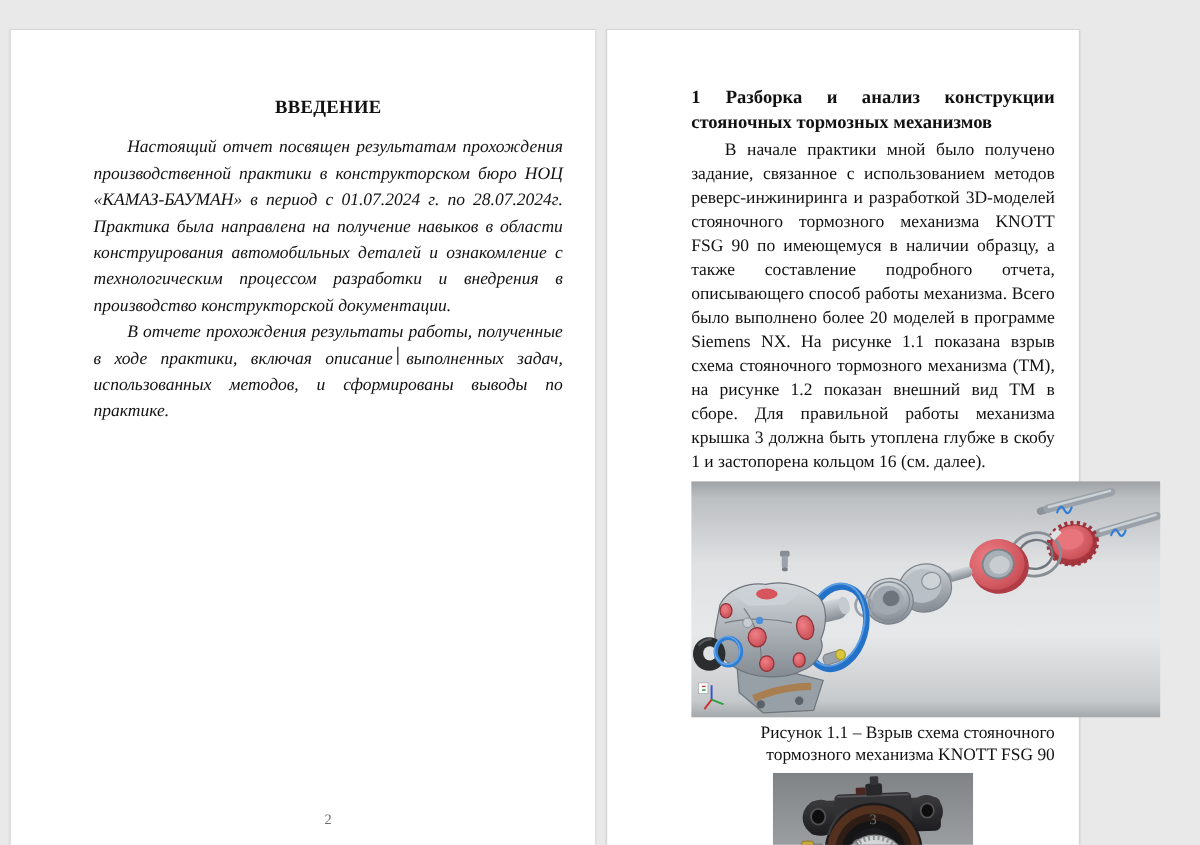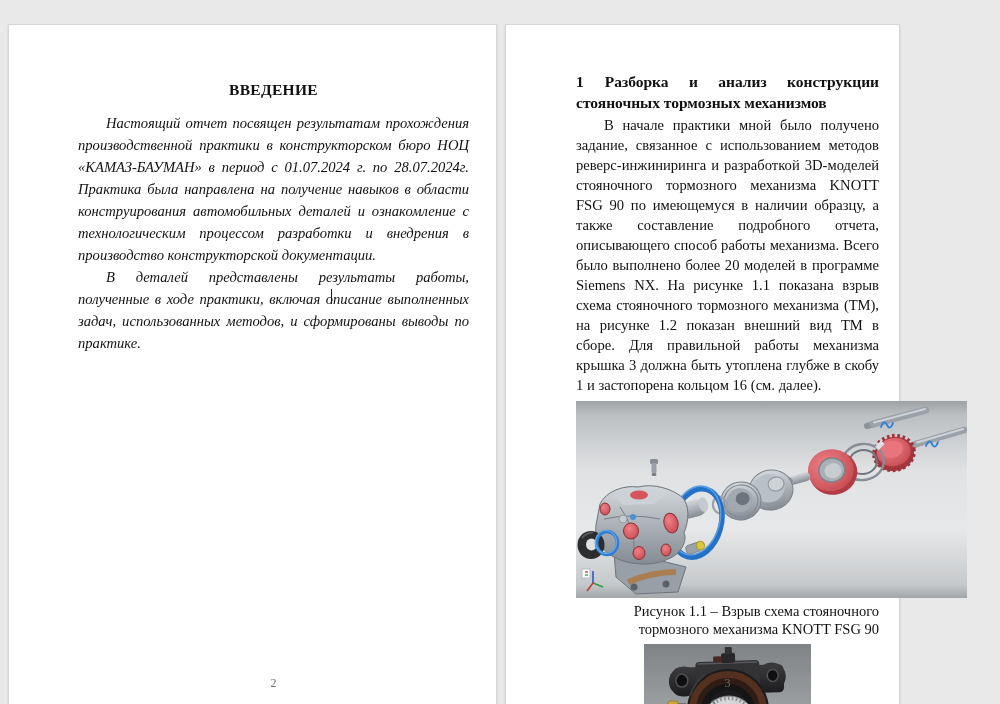--- a/index.html
+++ b/index.html
@@ -85,21 +85,21 @@
   }
 </style>
 </head>
 <body>
 
 <div class="canvas">
 
   <div class="page page-left">
     <h1 class="doc-heading">ВВЕДЕНИЕ</h1>
     <p class="para para-first">Настоящий отчет посвящен результатам прохождения производственной практики в конструкторском бюро НОЦ «КАМАЗ-БАУМАН» в период с 01.07.2024 г. по 28.07.2024г. Практика была направлена на получение навыков в области конструирования автомобильных деталей и ознакомление с технологическим процессом разработки и внедрения в производство конструкторской документации.</p>
-    <p class="para">В деталей представлены результаты работы, полученные в ходе практики, включая описание выполненных задач, использованных методов, и сформированы выводы по практике.</p>
+    <p class="para">В отчете прохождения результаты работы, полученные в ходе практики, включая описание выполненных задач, использованных методов, и сформированы выводы по практике.</p>
     <div class="caret"></div>
     <div class="page-num">2</div>
   </div>
 
   <div class="page page-right">
     <h2 class="section-heading"><span>1</span><span class="htab"></span><span>Разборка и анализ конструкции стояночных тормозных механизмов</span></h2>
     <p class="section-para">В начале практики мной было получено задание, связанное с использованием методов реверс-инжиниринга и разработкой 3D-моделей стояночного тормозного механизма KNOTT FSG 90 по имеющемуся в наличии образцу, а также составление подробного отчета, описывающего способ работы механизма. Всего было выполнено более 20 моделей в программе Siemens NX. На рисунке 1.1 показана взрыв схема стояночного тормозного механизма (ТМ), на рисунке 1.2 показан внешний вид ТМ в сборе. Для правильной работы механизма крышка 3 должна быть утоплена глубже в скобу 1 и застопорена кольцом 16 (см. далее).</p>
 
     <div class="figure-block">
       <svg width="391" height="197" viewBox="0 0 391 197">

